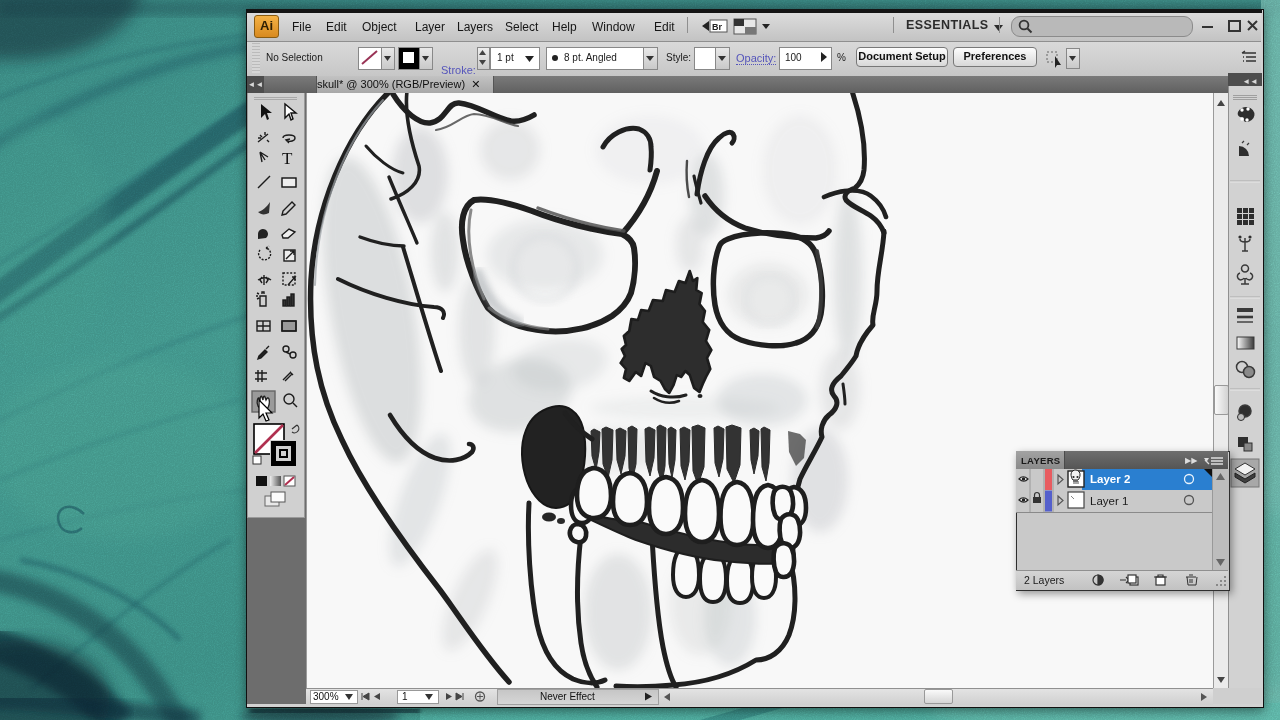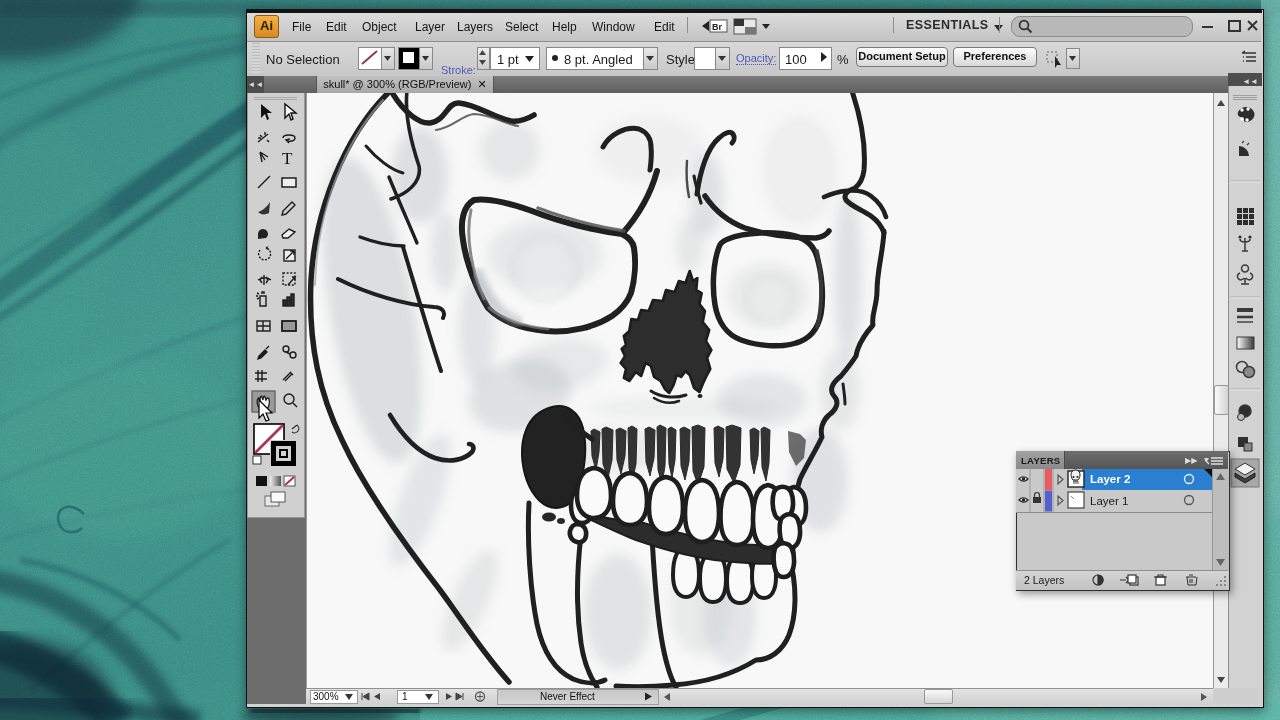--- a/index.html
+++ b/index.html
@@ -11,31 +11,31 @@
        background:#d2d2d2;border:1px solid #101010;box-shadow:0 3px 10px rgba(0,0,0,.45);}
   #topstrip{position:absolute;left:246px;top:9px;width:1016px;height:4px;background:#141414;}
   #menubar{position:absolute;left:247px;top:13px;width:1014px;height:28px;
        background:linear-gradient(#dcdcdc,#c3c3c3);}
   .mitem{position:absolute;top:7px;font-size:12px;color:#161616;}
   #ailogo{position:absolute;left:254px;top:15px;width:23px;height:21px;border-radius:3px;
        background:linear-gradient(#f5b245,#d88a1f);border:1px solid #8a5c12;
        color:#2e1f03;font-weight:bold;font-size:13px;text-align:center;line-height:20px;}
   #ctrlbar{position:absolute;left:247px;top:41px;width:1014px;height:34px;
        background:linear-gradient(#d9d9d9,#c7c7c7);border-top:1px solid #8f8f8f;border-bottom:1px solid #7d7d7d;}
-  .clabel{position:absolute;top:11px;font-size:13px;color:#1a1a1a;}
+  .clabel{position:absolute;top:11px;font-size:10px;color:#1a1a1a;}
   .clink{position:absolute;top:11px;font-size:11px;color:#5555bb;border-bottom:1px dotted #5555bb;}
   .cbox{position:absolute;background:#fff;border:1px solid #888;}
   .btn{position:absolute;top:6px;height:18px;background:linear-gradient(#fdfdfd,#d8d8d8);
        border:1px solid #787878;border-radius:4px;font-size:11px;color:#111;
        text-align:center;font-weight:bold;}
   #tabbar{position:absolute;left:247px;top:76px;width:1014px;height:17px;
        background:linear-gradient(#7a7a7a,#606060);border-bottom:1px solid #4a4a4a;}
   #doctab{position:absolute;left:316px;top:76px;width:176px;height:17px;
        background:linear-gradient(#c2c2c2,#a8a8a8);border-left:1px solid #555;border-right:1px solid #555;
-       font-size:11px;color:#101010;text-align:center;line-height:17px;}
+       font-size:11px;color:#101010;text-align:left;line-height:17px;}
   
   #ldock{position:absolute;left:247px;top:93px;width:59px;height:595px;background:#6d6d6d;}
   #lcollapse{position:absolute;left:247px;top:76px;width:17px;height:17px;background:#4d4d4d;
        color:#d8d8d8;font-size:8px;line-height:17px;text-align:center;}
   #toolpanel{position:absolute;left:247px;top:93px;width:56px;height:424px;
        background:#d0d0d0;border:1px solid #9a9a9a;border-top:none;}
   
   #canvas{position:absolute;left:306px;top:93px;width:907px;height:595px;background:#f8f8f8;
        border-left:1px solid #9b9b9b;}
   

